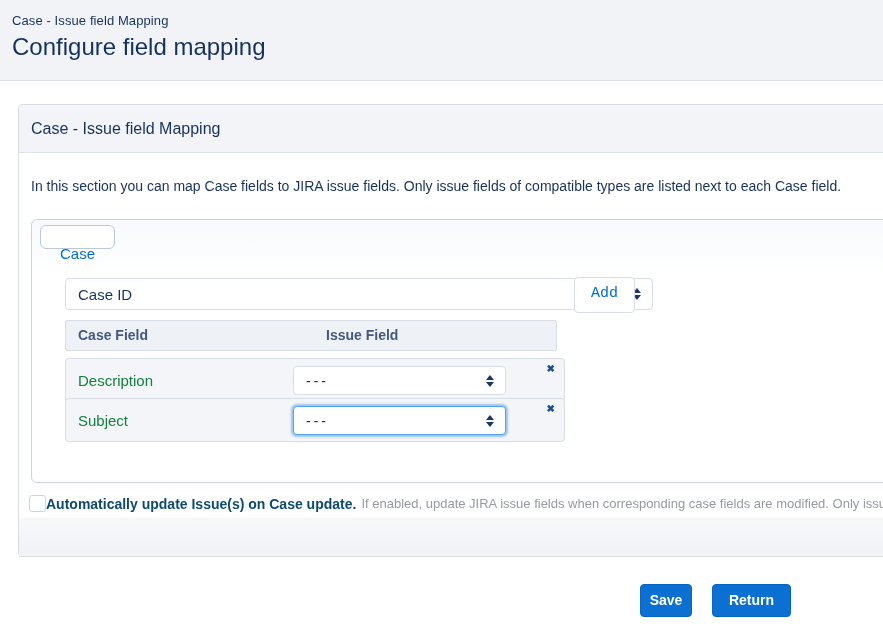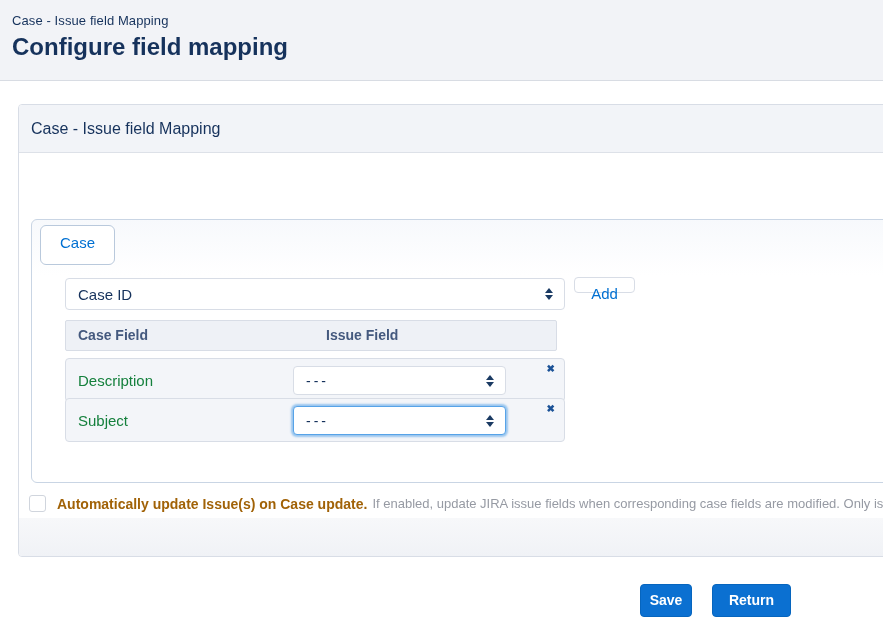--- a/index.html
+++ b/index.html
@@ -17,21 +17,21 @@
     position: absolute; left: 0; top: 0; width: 883px; height: 81px;
     background: #f2f3f7;
     border-bottom: 1px solid #d8dce3;
   }
   .breadcrumb {
     position: absolute; left: 12px; top: 13px;
     font-size: 13px; color: #16325c; letter-spacing: .1px;
   }
   .page-title {
     position: absolute; left: 12px; top: 33px;
-    font-size: 24px; font-weight: 700; color: #16325c;
+    font-size: 24px; font-weight: 400; color: #16325c;
   }
 
   
   .card {
     position: absolute; left: 18px; top: 104px;
     width: 920px; height: 453px;
     background: #ffffff;
     border: 1px solid #d8dde6;
     border-radius: 4px;
   }
@@ -56,22 +56,22 @@
   
   .tab-panel {
     position: absolute; left: 12px; top: 114px;
     width: 900px; height: 264px;
     border: 1px solid #c9d5e4;
     border-radius: 6px;
     background: linear-gradient(180deg, #f7f9fc 0px, #ffffff 55px);
   }
   .tab {
     position: absolute; left: 8px; top: 5px;
-    height: 40px; line-height: 34px;
-    padding: 0 19px;
+    height: 24px; line-height: 34px;
+    padding: 11px 19px;
     background: #ffffff;
     border: 1px solid #b9c9dc;
     border-radius: 6px;
     color: #0070d2; font-size: 15px;
     box-shadow: 0 1px 0 #ffffff;
     cursor: pointer;
   }
 
   
   .select-box {
@@ -90,27 +90,28 @@
     position: absolute; right: 10px; top: 50%; transform: translateY(-50%);
     width: 9px; height: 12px;
   }
   .spinner::before, .spinner::after {
     content: ""; position: absolute; left: 0;
     border-left: 4.5px solid transparent; border-right: 4.5px solid transparent;
   }
   .spinner::before { top: 0;    border-bottom: 5px solid #1a3a63; }
   .spinner::after  { bottom: 0; border-top:    5px solid #1a3a63; }
 
-  .case-select { position: absolute; left: 33px; top: 58px; width: 500px; height: 32px; }
+  .case-select { position: absolute; left: 33px; top: 58px; width: 588px; height: 32px; }
 
   .add-btn {
-    position: absolute; left: 542px; top: 57px; width: 61px; height: 16px;
+    position: absolute; left: 542px; top: 57px; width: 61px; height: 36px;
     background: #ffffff; border: 1px solid #d8dde6; border-radius: 4px;
     color: #0070d2; font-size: 15px; text-align: center; line-height: 31px;
     cursor: pointer;
+    font-family: Liberation Mono, monospace;
   }
 
   
   .tbl-head {
     position: absolute; left: 33px; top: 100px; width: 492px; height: 31px;
     background: #eef1f6; border: 1px solid #d8dde6; border-radius: 2px; padding-left: 32px;
   }
   .tbl-head .col { position: absolute; top: 0; line-height: 29px; font-size: 14px; font-weight: 700; color: #44597e; }
   .col-case  { left: 12px; }
   .col-issue { left: 260px; }
@@ -140,21 +141,21 @@
   
   .auto-line {
     position: absolute; left: 10px; top: 390px;
     display: flex; align-items: center; white-space: nowrap;
   }
   .checkbox {
     width: 17px; height: 17px; flex: 0 0 17px;
     background: #ffffff; border: 1px solid #d0d5dd; border-radius: 3px;
     cursor: pointer;
   }
-  .auto-label { margin-left: 11px; font-size: 14px; font-weight: 700; color: #a16207; cursor: pointer; }
+  .auto-label { font-size: 14px; font-weight: 700; color: #0c4a6e; cursor: pointer; }
   .auto-help  { margin-left: 5px; font-size: 13px; color: #969aa3; }
 
   
   .btn-primary {
     position: absolute; top: 584px; height: 33px;
     background: #0b70d1; border: 1px solid #0665be; border-radius: 4px;
     color: #ffffff; font-size: 14px; font-weight: 700;
     text-align: center; line-height: 31px; cursor: pointer;
     font-family: "Liberation Sans", sans-serif;
   }
@@ -165,20 +166,21 @@
 <body>
 
 <div class="page-header">
   <div class="breadcrumb">Case - Issue field Mapping</div>
   <div class="page-title">Configure field mapping</div>
 </div>
 
 <div class="card">
   <div class="card-header">Case - Issue field Mapping</div>
 
+  <div class="card-desc">In this section you can map Case fields to JIRA issue fields. Only issue fields of compatible types are listed next to each Case field.</div>
 
   <div class="tab-panel">
     <div class="tab">Case</div>
 
     <div class="select-box case-select">
       <span class="value">Case ID</span>
       <span class="spinner"></span>
     </div>
     <div class="add-btn">Add</div>
 

